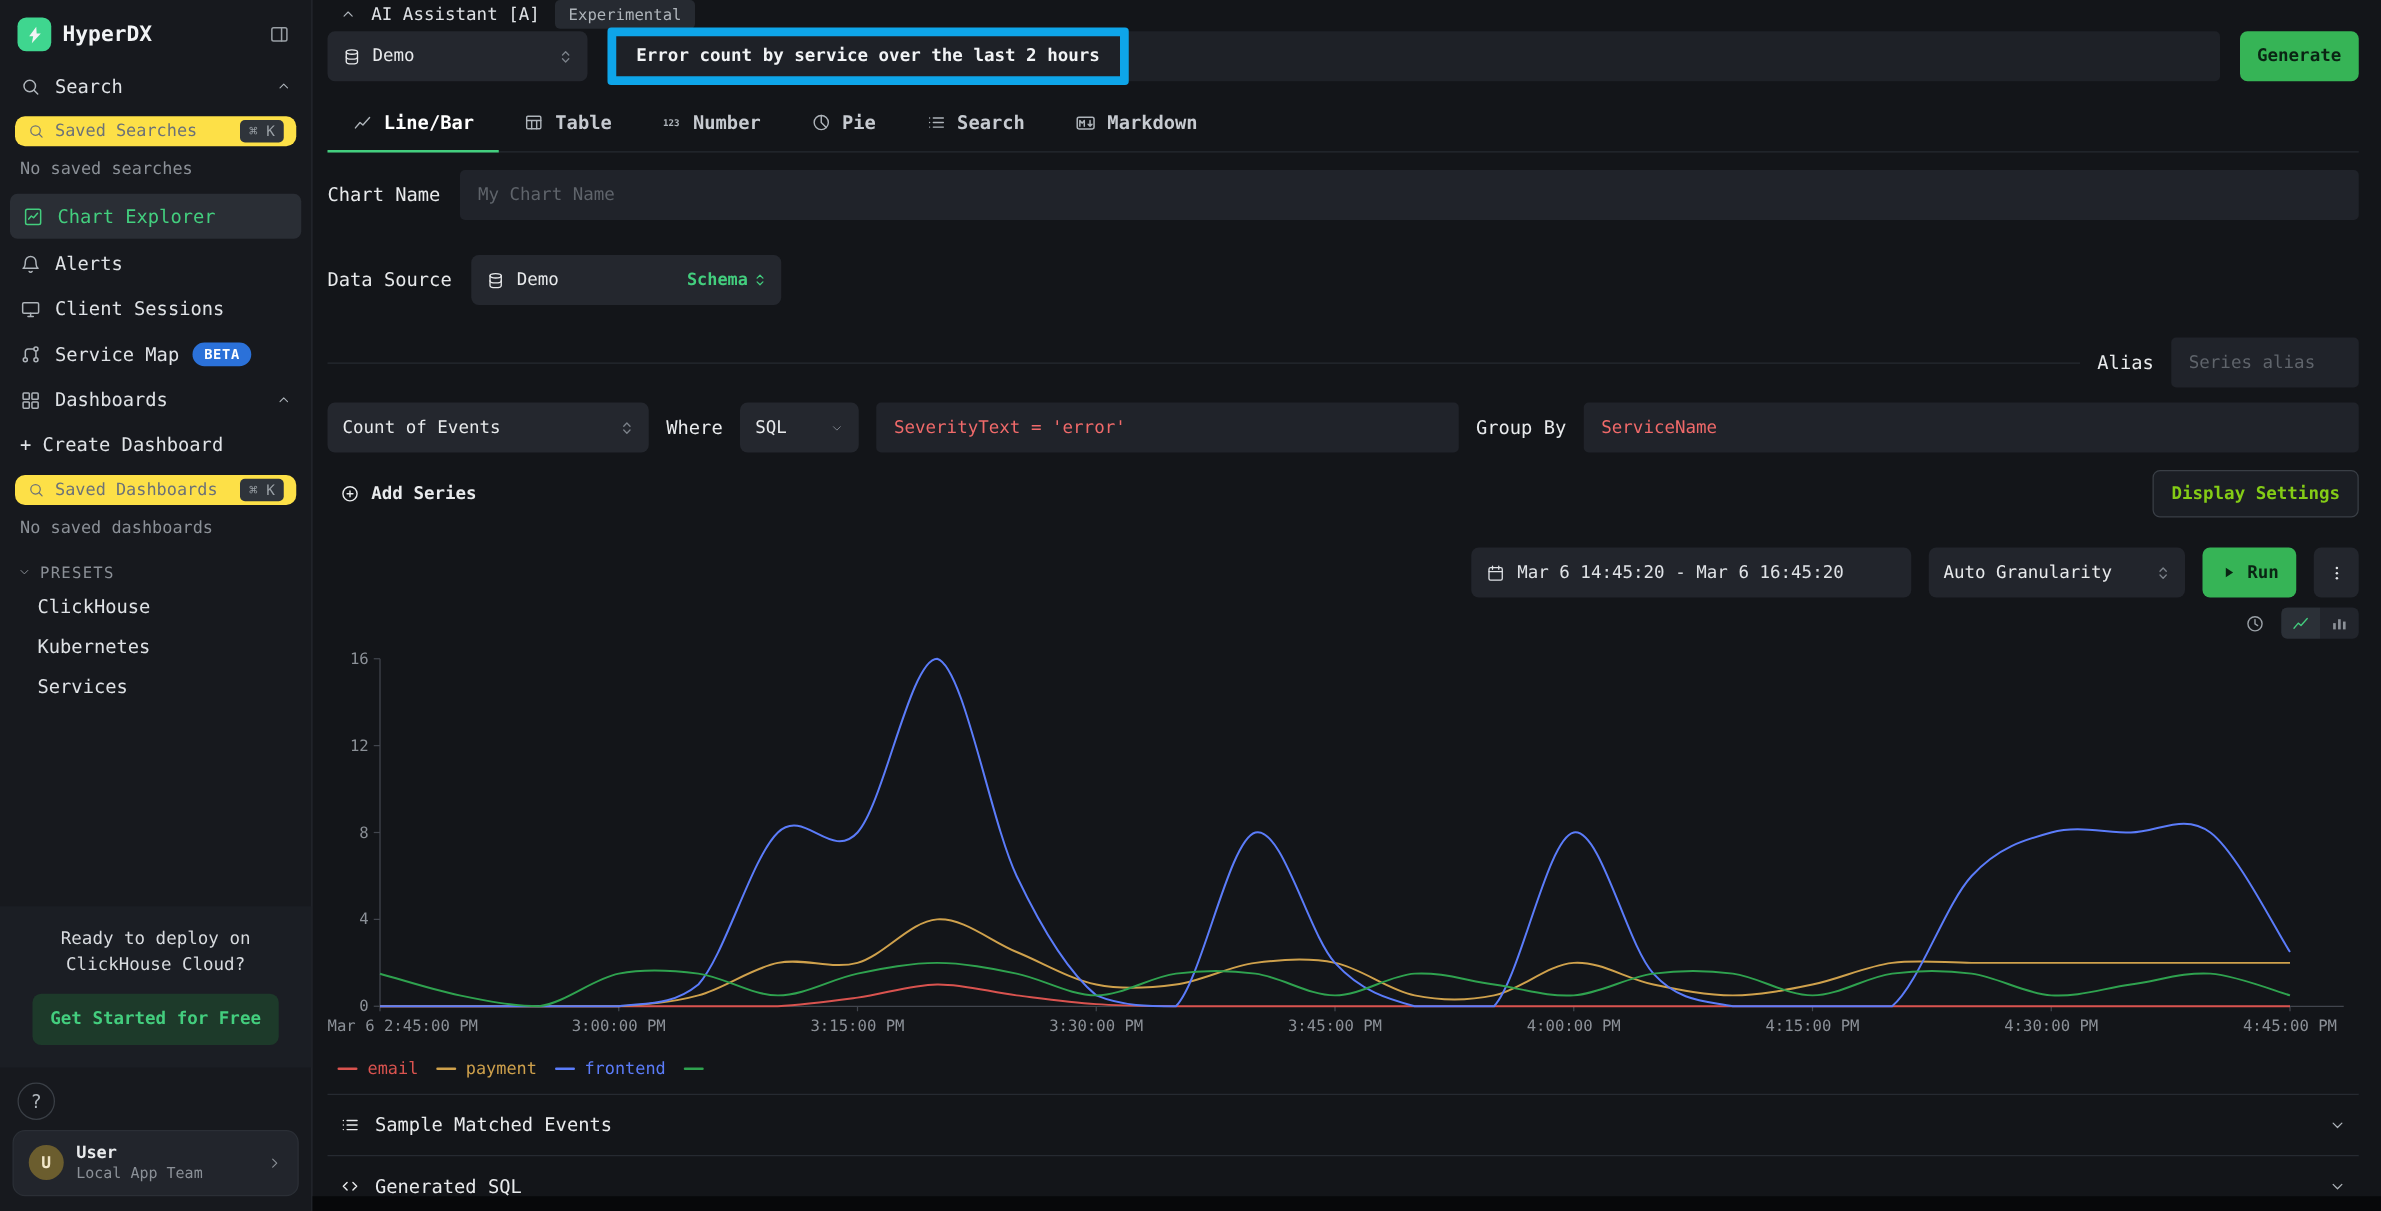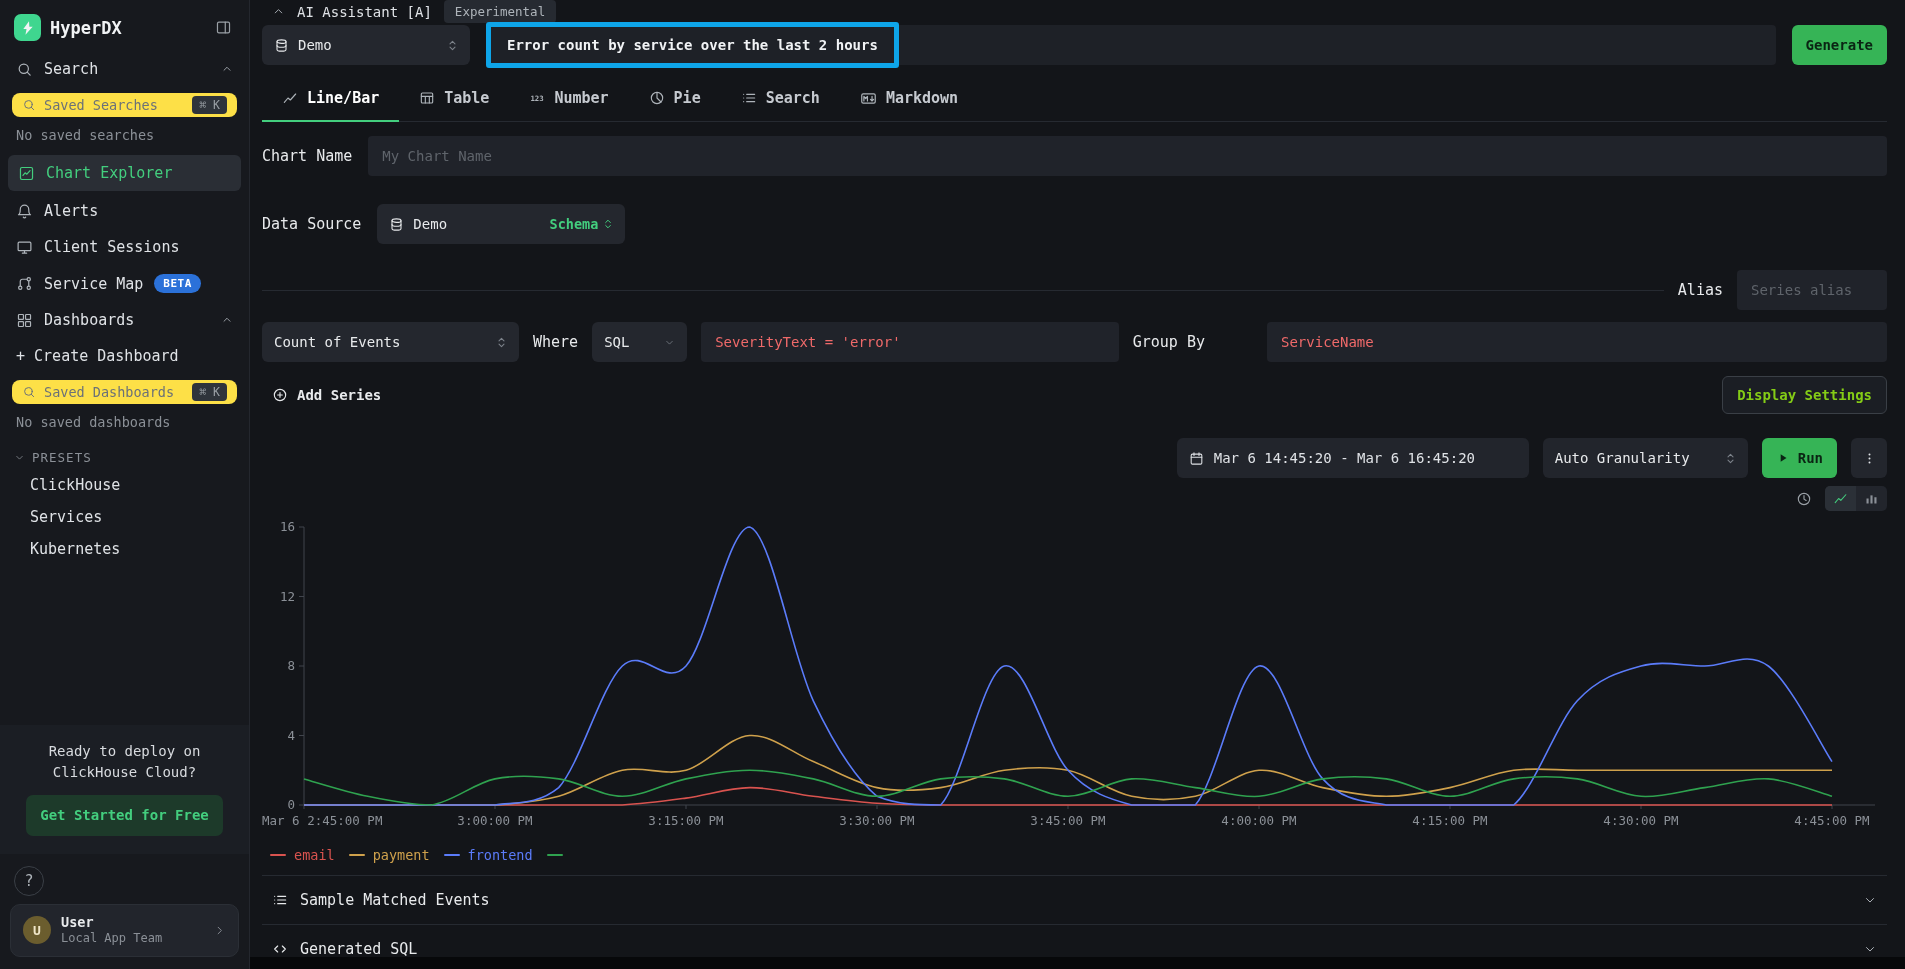--- a/index.html
+++ b/index.html
@@ -44,41 +44,41 @@
 
   
   main { flex:1; min-width:0; display:flex; flex-direction:column; padding:0 18px 0 12px; }
   .ai-bar { height:48px; display:flex; align-items:center; gap:12px; font-size:14px; color:#dfe2e6; padding-left:10px; }
   .badge { background:#262a31; color:#aeb4ba; font-size:12.5px; padding:4px 11px; border-radius:4px; }
   .ai-row { display:flex; align-items:center; gap:16px; margin:2px 0 10px; }
   .select { background:#24272e; border-radius:6px; height:40px; display:flex; align-items:center; gap:9px; padding:0 12px; font-size:14px; color:#e8eaec; cursor:pointer; white-space:nowrap; }
   .caret { margin-left:auto; color:#7c828a; display:flex; }
   .sel-demo { width:208px; }
   .prompt { flex:1; height:40px; background:#1e2127; border-radius:4px; display:flex; align-items:center; position:relative; }
-  .annotation { height:46px; border:5px solid #0ea5e9; border-radius:3px; display:flex; align-items:center; padding:0 16px; font-size:14px; font-weight:bold; color:#f1f3f5; white-space:nowrap; }
+  .annotation { height:46px; border:7px solid #0ea5e9; border-radius:3px; display:flex; align-items:center; padding:0 16px; font-size:14px; font-weight:bold; color:#f1f3f5; white-space:nowrap; }
   .btn-green { background:#36b456; color:#0a2413; font-weight:bold; font-size:14px; height:40px; display:flex; align-items:center; gap:8px; padding:0 14px; border-radius:6px; cursor:pointer; border:none; font-family:inherit; }
   .tabs { display:flex; border-bottom:1px solid #262a31; margin-top:2px; }
   .tab { display:flex; align-items:center; gap:9px; padding:12px 20px 13px; font-size:15px; color:#c6cad0; border-bottom:2px solid transparent; margin-bottom:-1px; cursor:pointer;font-weight:bold; }
   .tab.active { color:#ffffff; border-bottom-color:#43ce7e; }
   .tab svg { color:#aeb4ba; }
   .frow { display:flex; align-items:center; gap:16px; margin:14px 0; }
   .flabel { font-size:15px; color:#e8eaec; white-space:nowrap; }
   .input { background:#20232a; border:none; outline:none; border-radius:4px; height:40px; color:#e8eaec; font-size:14px; padding:0 14px; font-family:inherit; }
   .input::placeholder { color:#5f646b; }
   .grow { flex:1; }
   .sel-source { width:248px; }
   .schema { margin-left:auto; color:#43ce7e; font-weight:bold; font-size:13.5px; display:flex; align-items:center; gap:5px; cursor:pointer; }
   .alias-row { display:flex; align-items:center; gap:14px; margin:12px 0 12px; }
   .hline { flex:1; height:1px; background:#262a31; }
   .alias-input { width:150px; }
   .series-row { display:flex; align-items:center; gap:14px; margin:0; }
   .sel-agg { width:257px; }
   .sel-sql { width:95px; }
   .code { color:#f06a6a !important; }
-  .group-input { width:620px;margin-left:48px; }
+  .group-input { width:620px; }
   .addseries-row { display:flex; align-items:center; margin:14px 0 12px; }
   .add-series { display:flex; align-items:center; gap:9px; font-size:14px; font-weight:bold; color:#e8eaec; cursor:pointer; padding:6px 10px; background:none; border:none; font-family:inherit; }
   .btn-outline { margin-left:auto; border:1px solid #3a3f46; background:#1b1e24; border-radius:6px; height:38px; display:flex; align-items:center; padding:0 14px; font-size:14px; font-weight:bold; color:#84cc16; cursor:pointer; font-family:inherit; }
   .hr { height:1px; background:#262a31; margin:0 0 12px; }
   .controls-row { display:flex; align-items:center; justify-content:flex-end; gap:14px; margin:0 0 8px; }
   .datebox { width:352px; height:40px; background:#22252c; border-radius:6px; display:flex; align-items:center; gap:10px; padding:0 12px; font-size:14px; color:#dfe2e6; cursor:pointer; white-space:nowrap; }
   .sel-gran { width:205px; background:#22252c; }
   .kebab-btn { width:36px; height:40px; background:#23262d; border-radius:6px; display:flex; align-items:center; justify-content:center; color:#dfe2e6; cursor:pointer; border:none; }
   .chart-toolbar { display:flex; justify-content:flex-end; align-items:center; gap:10px; margin:0 0 2px; }
   .toggle { display:flex; background:#22252c; border-radius:5px; overflow:hidden; }
@@ -192,22 +192,22 @@
   </div>
   <div class="side-empty">No saved dashboards</div>
 
   <div class="presets-h">
     <svg class="i" width="11" height="11" viewBox="0 0 24 24">
         <path d="M6 9.5l6 6 6-6"></path>
       </svg>
     <span>PRESETS</span>
   </div>
   <div class="preset">ClickHouse</div>
+  <div class="preset">Kubernetes</div>
   <div class="preset">Services</div>
-  <div class="preset">Kubernetes</div>
 
 
   <div class="promo">
     <div>Ready to deploy on ClickHouse Cloud?</div>
     <span class="cta">Get Started for Free</span>
   </div>
 
   <div class="help">?</div>
 
   <div class="user-card">

